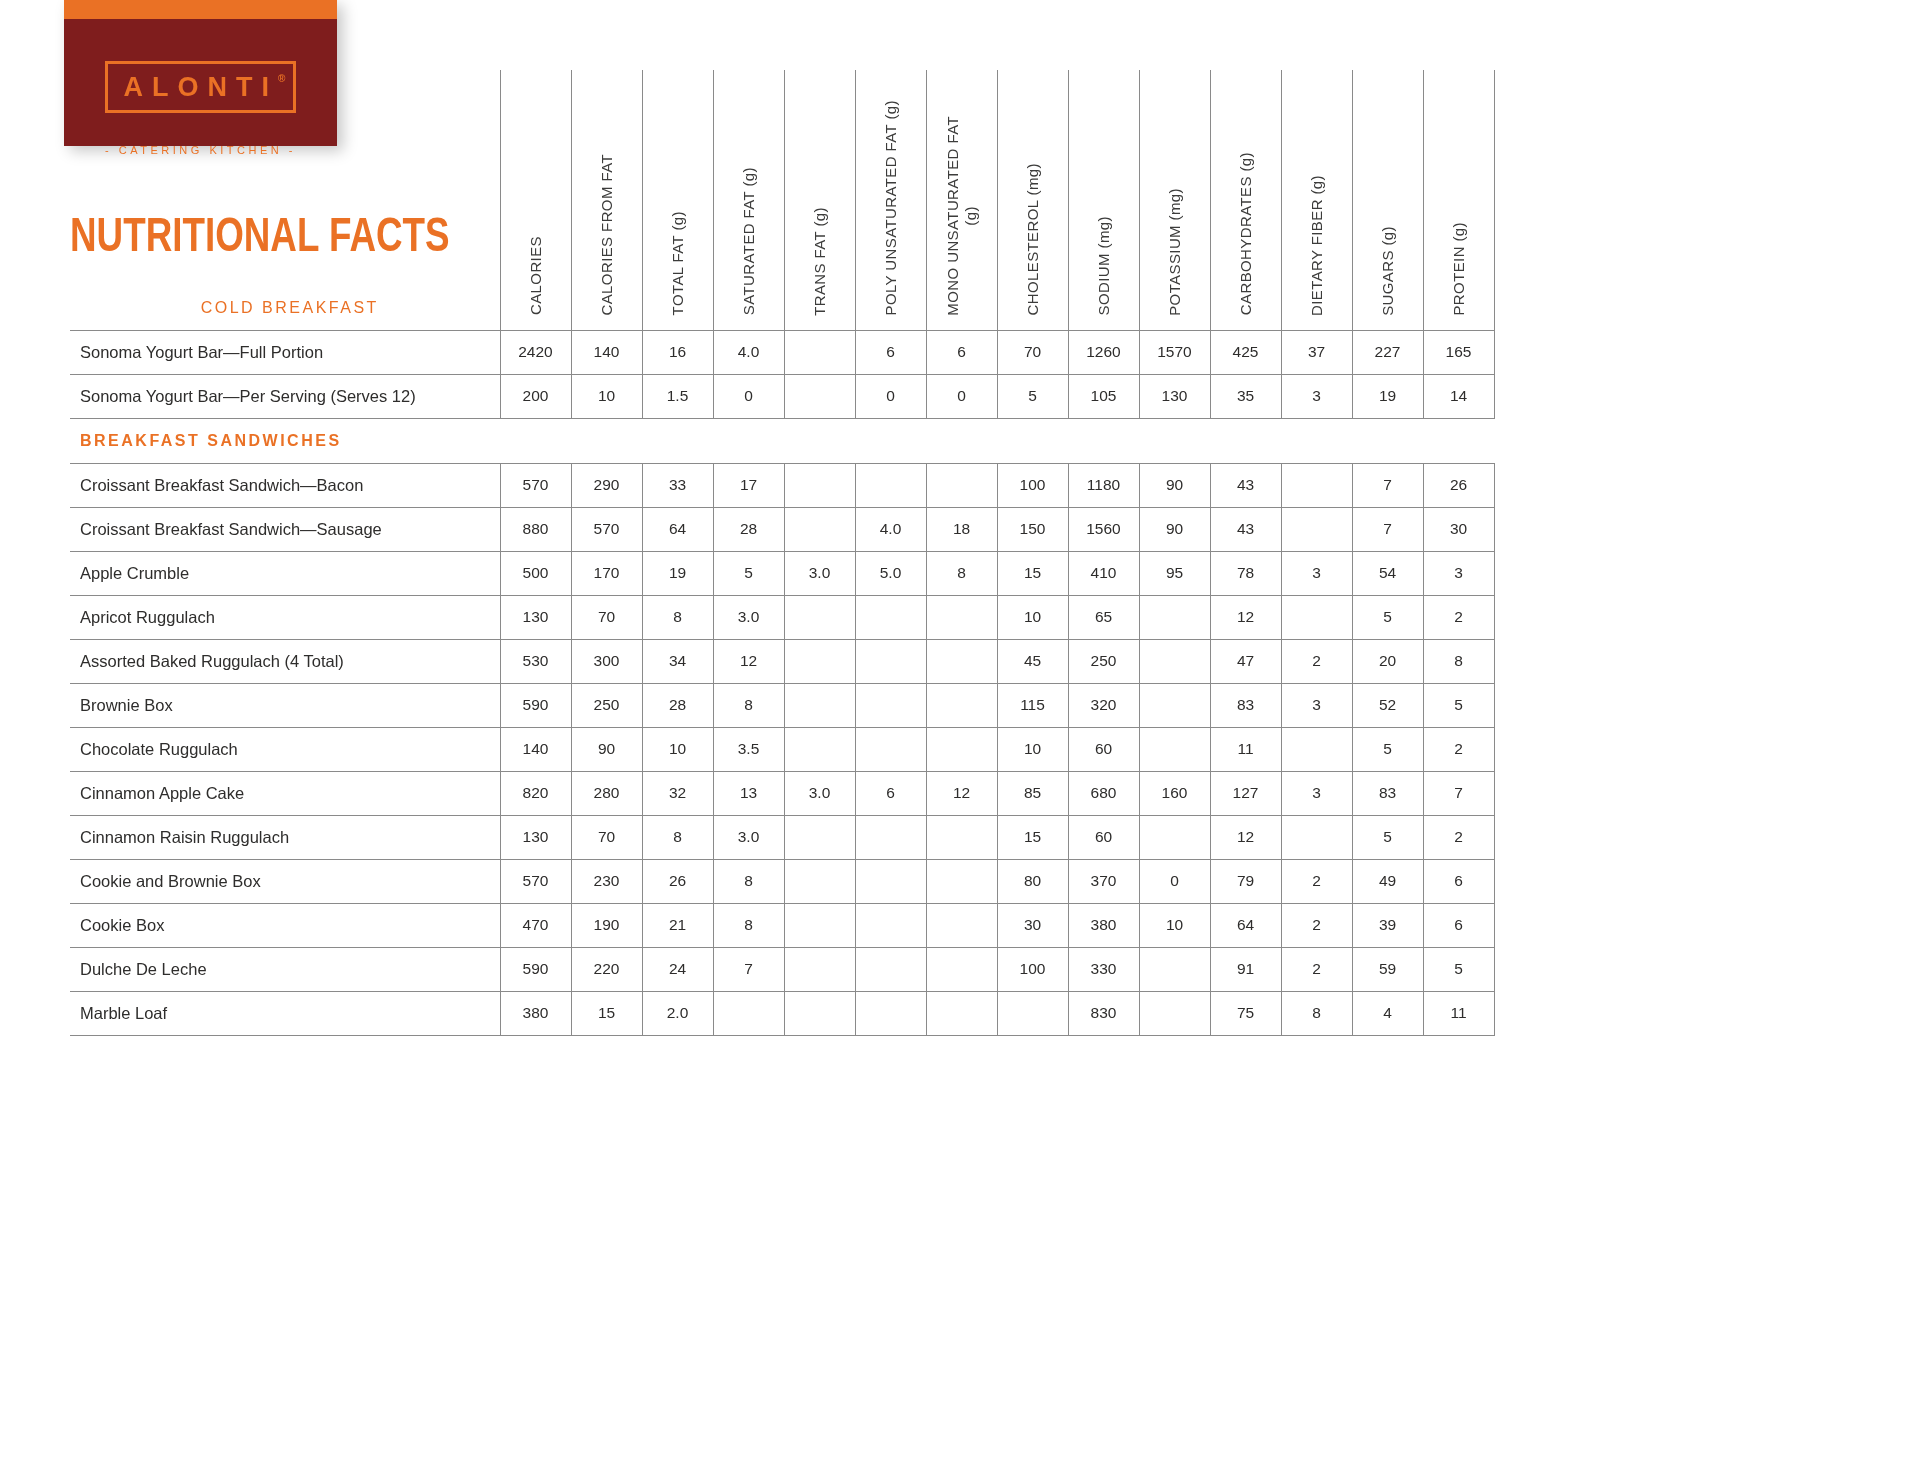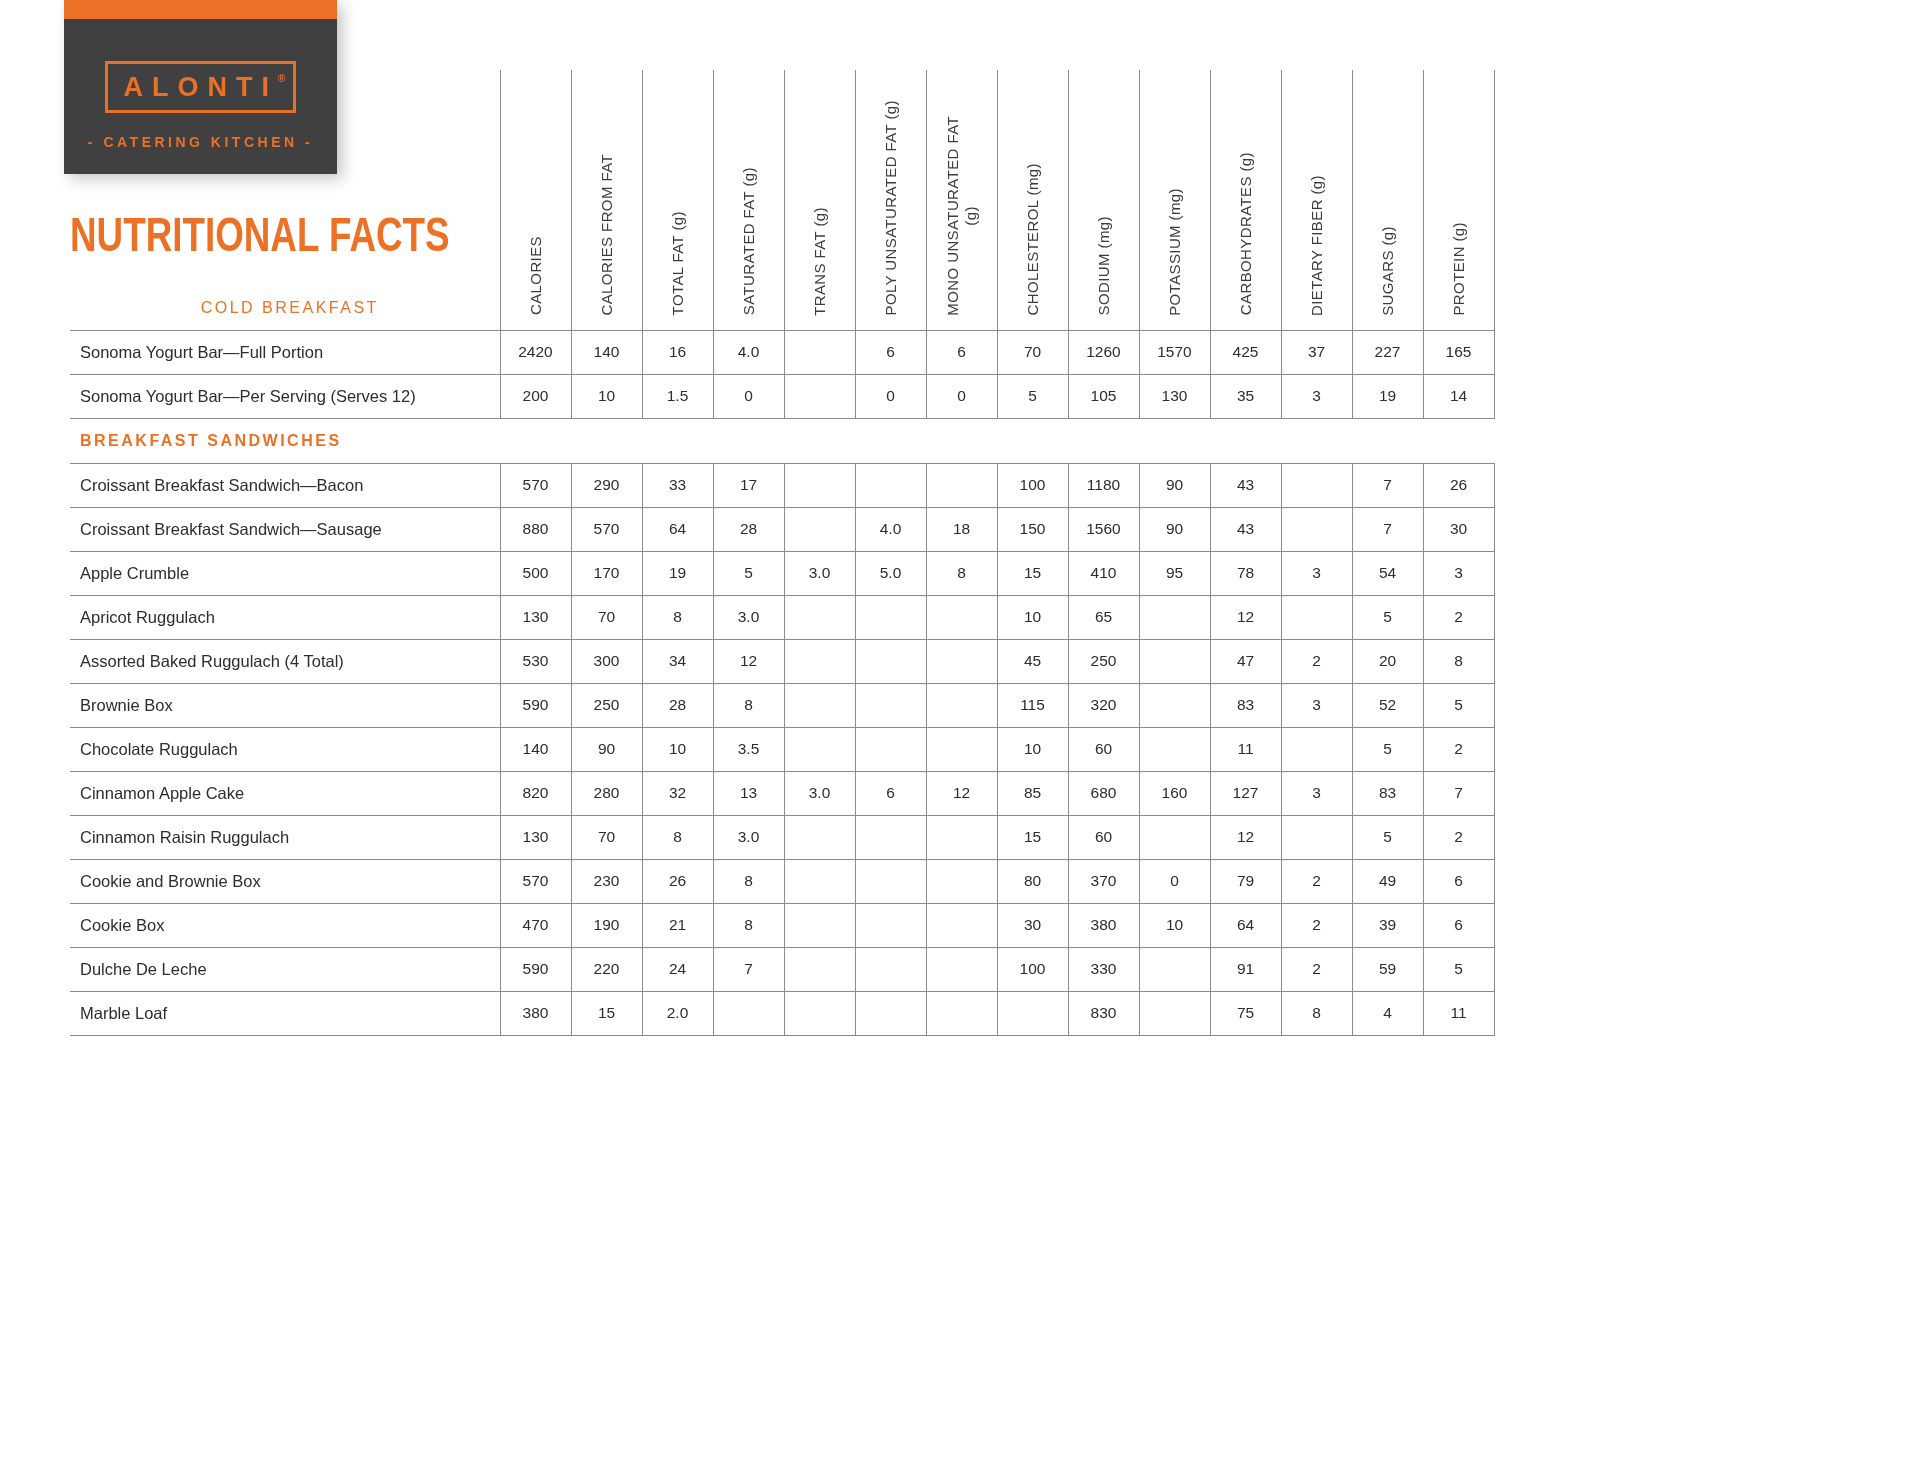--- a/index.html
+++ b/index.html
@@ -17,45 +17,45 @@
     background: #ffffff;
     overflow: hidden;
   }
 
   
   .logo-card {
     position: absolute;
     left: 64px;
     top: 0;
     width: 273px;
-    height: 174px;
-    background: #404040;
+    height: 146px;
+    background: #7f1d1d;
     box-shadow: 6px 5px 14px rgba(0,0,0,0.22);
     text-align: center;
     z-index: 3;
   }
   .logo-topbar { height: 19px; width: 100%; background: var(--orange); }
   .logo-box {
     display: inline-block;
     margin-top: 42px;
     border: 3px solid var(--orange);
     padding: 10px 8px 9px 16px;
     color: var(--orange);
     font-weight: bold;
     font-size: 27px;
     letter-spacing: 9px;
     line-height: 1;
     position: relative;
   }
   .logo-box sup { font-size: 10px; letter-spacing: 0; vertical-align: top; }
   .logo-sub {
-    margin-top: 21px;
+    margin-top: 31px;
     color: var(--orange);
-    font-weight: bold;
-    font-size: 14px;
+    font-weight: normal;
+    font-size: 11px;
     letter-spacing: 3.5px;
   }
 
   
   .page-title {
     position: absolute;
     left: 70px;
     top: 206px;
     color: var(--orange);
     font-size: 46px;

